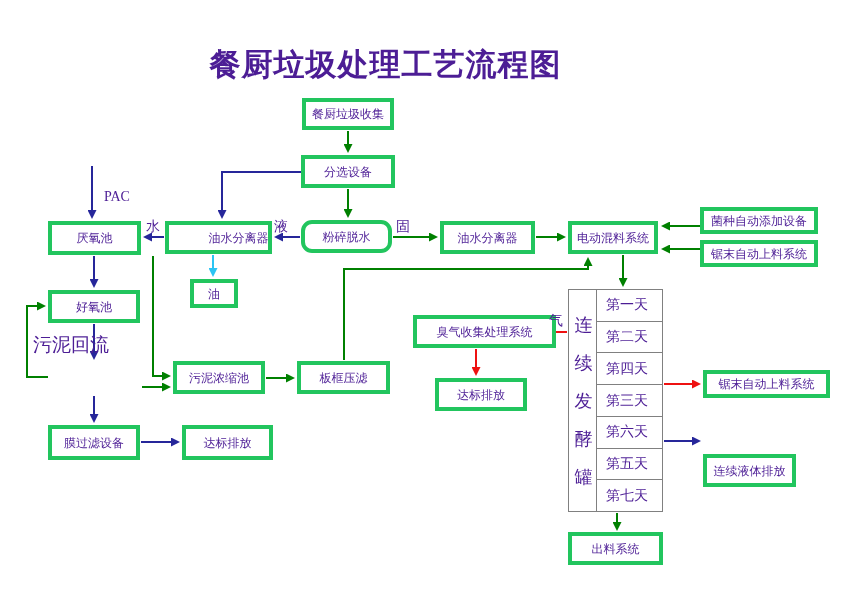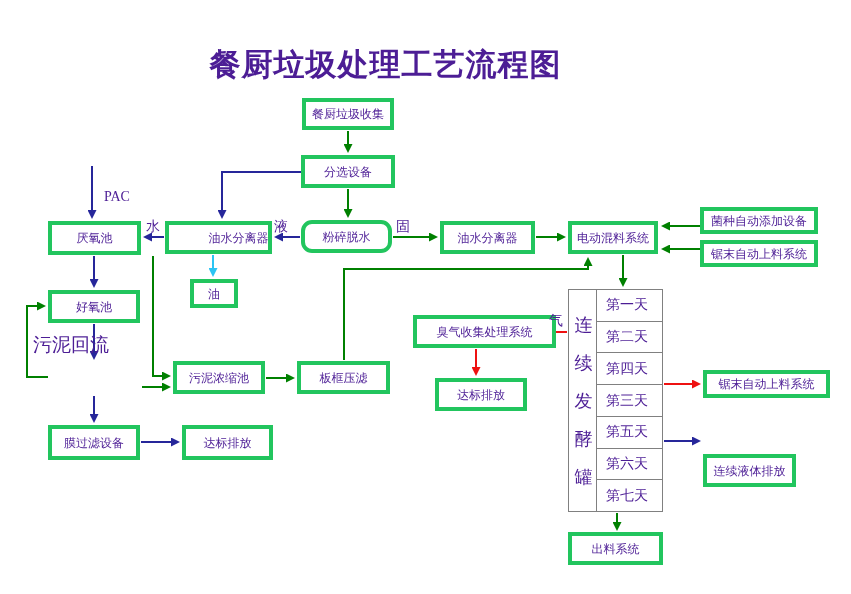--- a/index.html
+++ b/index.html
@@ -122,22 +122,22 @@
 
   <div class="tank">
     <div class="tank-left">
       <span>连续发酵罐</span>
     </div>
     <div class="tank-days">
       <div class="tank-row">第一天</div>
       <div class="tank-row">第二天</div>
       <div class="tank-row">第四天</div>
       <div class="tank-row">第三天</div>
+      <div class="tank-row">第六天</div>
       <div class="tank-row">第五天</div>
-      <div class="tank-row">第六天</div>
       <div class="tank-row">第七天</div>
     </div>
   </div>
 
   <span class="lbl" style="left:104px;top:190px;">PAC</span>
   <span class="lbl" style="left:146px;top:220px;">水</span>
   <span class="lbl" style="left:274px;top:220px;">液</span>
   <span class="lbl" style="left:396px;top:220px;">固</span>
   <span class="lbl" style="left:33px;top:335px;font-size:19px;">污泥回流</span>
   <span class="lbl" style="left:549px;top:314px;">气</span>

